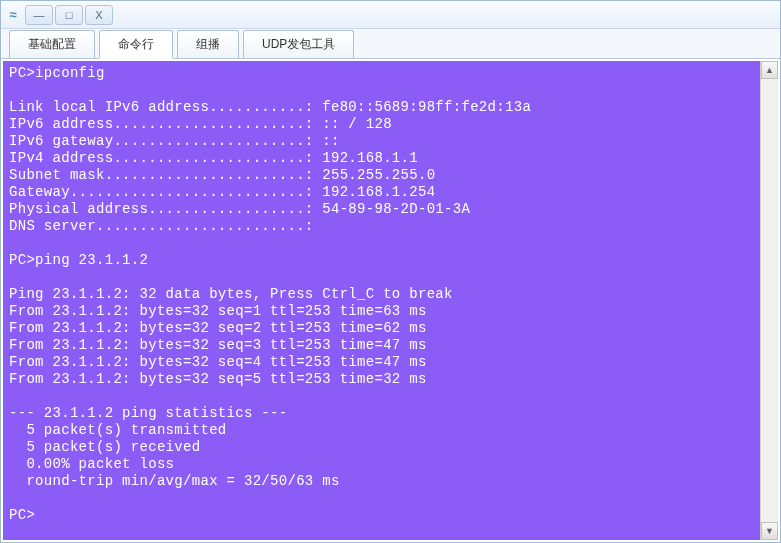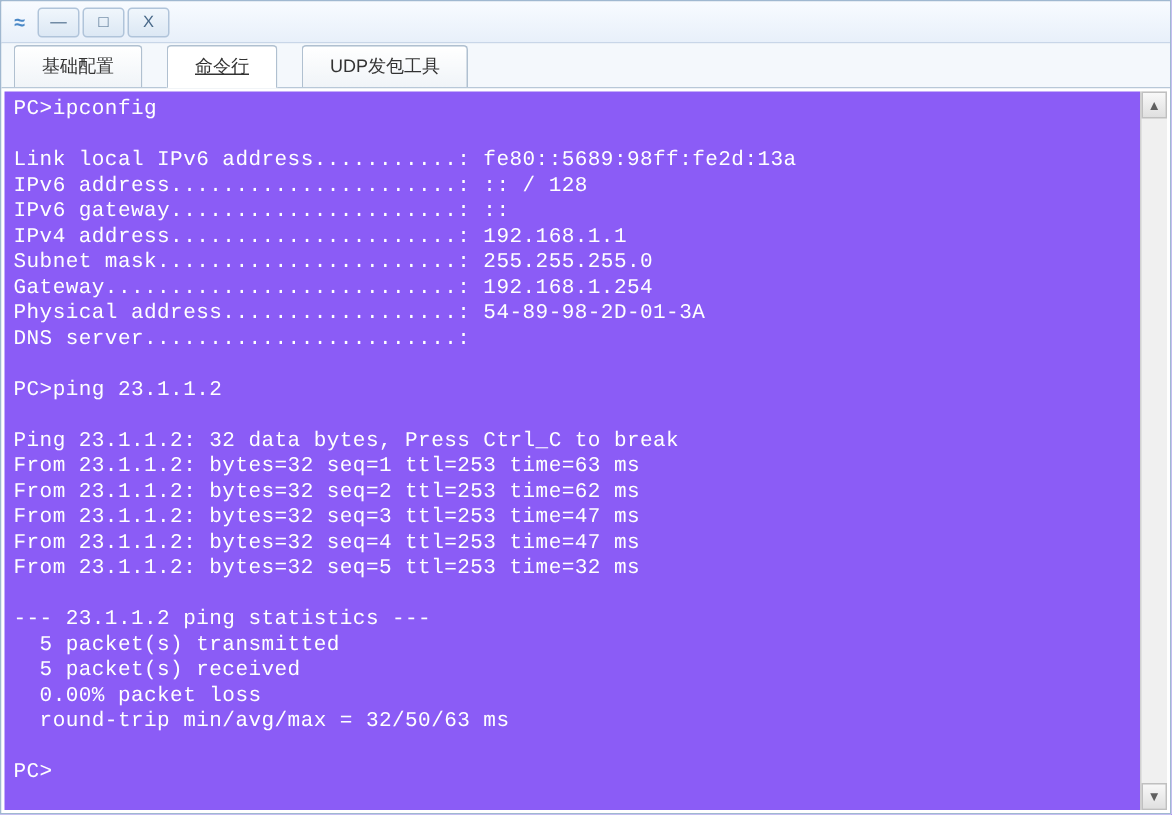--- a/index.html
+++ b/index.html
@@ -71,28 +71,27 @@
     }
     .tab {
       padding: 5px 18px;
       background: linear-gradient(to bottom, #ffffff, #f0f4f8);
       border: 1px solid #b0c0d0;
       border-bottom: none;
       border-radius: 3px 3px 0 0;
       font-size: 12px;
       color: #333;
       cursor: pointer;
-      margin-right: 16px;
+      margin-right: 4px;
       position: relative;
     }
     .tab.active {
       background: #ffffff;
       border-bottom: 1px solid #ffffff;
       margin-bottom: -1px;
-      text-decoration: underline;
     }
     .terminal-wrap {
       flex: 1;
       background: #ffffff;
       padding: 2px;
       position: relative;
       display: flex;
     }
     .terminal {
       flex: 1;
@@ -136,20 +135,21 @@
     <div class="win-controls">
       <div class="win-btn">—</div>
       <div class="win-btn">□</div>
       <div class="win-btn">X</div>
     </div>
   </div>
 
   <div class="tabbar">
     <div class="tab">基础配置</div>
     <div class="tab active">命令行</div>
+    <div class="tab">组播</div>
     <div class="tab">UDP发包工具</div>
   </div>
 
   <div class="terminal-wrap">
     <div class="terminal" id="terminal">PC&gt;ipconfig
 
 Link local IPv6 address...........: fe80::5689:98ff:fe2d:13a
 IPv6 address......................: :: / 128
 IPv6 gateway......................: ::
 IPv4 address......................: 192.168.1.1

